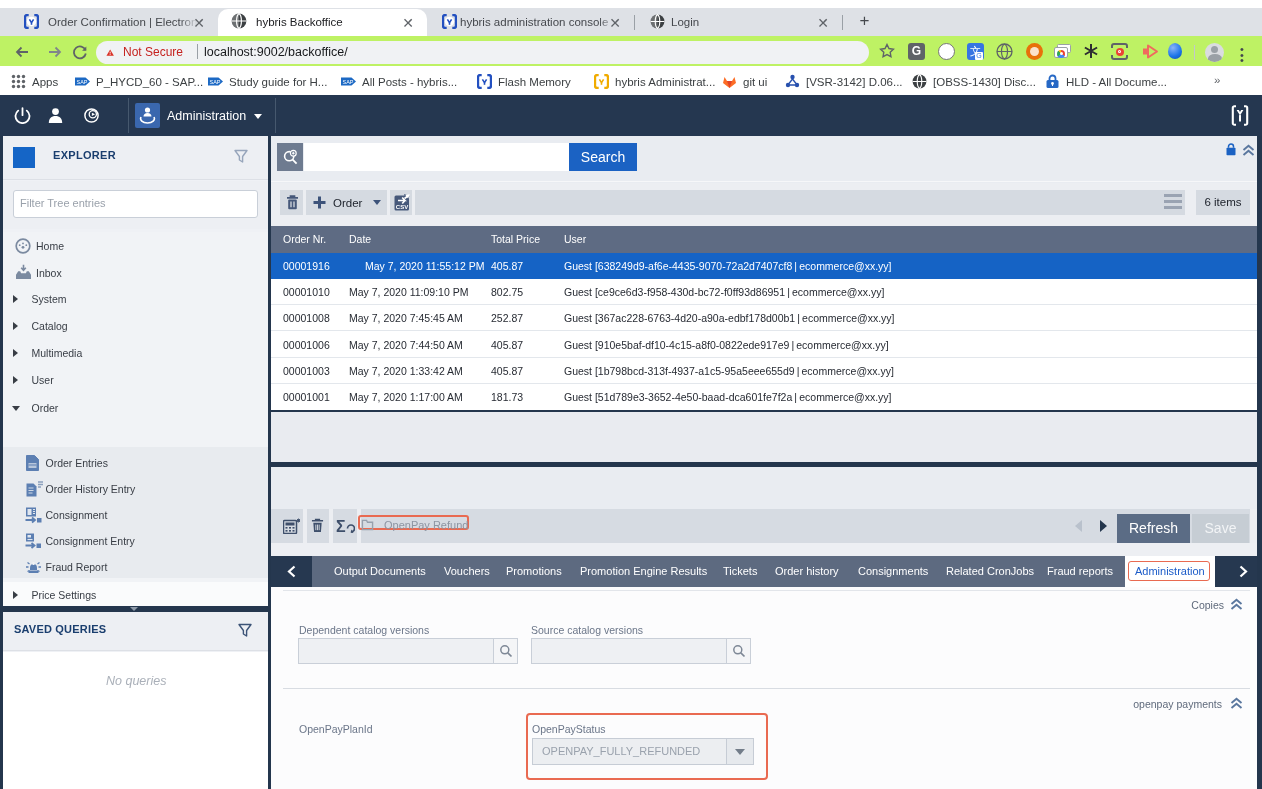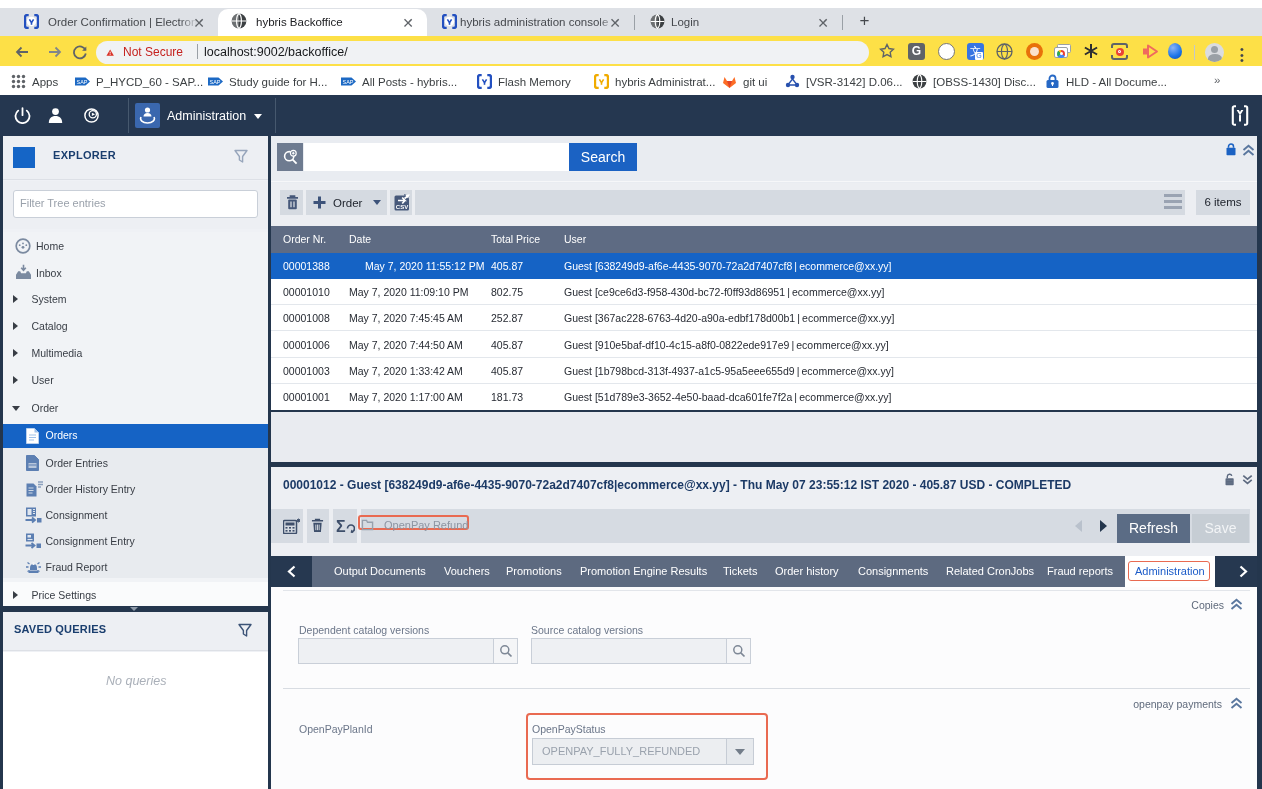--- a/index.html
+++ b/index.html
@@ -9,21 +9,21 @@
 
 
 #tabstrip { left:0; top:0; width:1262px; height:36px; background:#dee1e6; }
 #tabstrip:before { content:""; position:absolute; left:0; top:0; width:1262px; height:8px; background:#fff; }
 .tab { position:absolute; top:9px; height:27px; font-size:12px; color:#45484d; }
 .tab .title { position:absolute; left:26px; top:7px; font-size:11.5px; white-space:nowrap; overflow:hidden; }
 .tab .x { position:absolute; top:6.5px; width:14px; height:14px; color:#5f6368; font-size:14px; line-height:14px; text-align:center; }
 .tab-active { background:#fff; border-radius:10px 10px 0 0; }
 .tabsep { position:absolute; top:14.5px; width:1px; height:15px; background:#9aa0a6; }
 
-#ctoolbar { left:0; top:36px; width:1262px; height:30px; background:#fde047; }
+#ctoolbar { left:0; top:36px; width:1262px; height:30px; background:#bef264; }
 .navic { position:absolute; top:6px; color:#5f6368; }
 #urlbar { position:absolute; left:96px; top:5px; width:773px; height:23px; background:#f0f2f4; border-radius:12px; }
 
 #bookmarks { left:0; top:66px; width:1262px; height:29px; background:#fff; }
 .bk { position:absolute; top:8px; height:14px; font-size:11.5px; color:#3c4043; white-space:nowrap; }
 .bk .ic { display:inline-block; width:15px; height:15px; vertical-align:-3px; margin-right:6px; }
 
 
 #appheader { left:0; top:95px; width:1262px; height:41px; background:#253750; }
 
@@ -299,28 +299,20 @@
           <div class="lbl" style="left:28.5px;">Multimedia</div>
         </div>
       <div class="navrow" style="top:135px;">
           <div class="tri-r" style="left:10px;top:9px;"></div>
           <div class="lbl" style="left:28.5px;">User</div>
         </div>
       <div class="navrow" style="top:163px;">
           <div class="tri-d" style="left:9px;top:11px;"></div>
           <div class="lbl" style="left:28.5px;">Order</div>
         </div>
-      <div class="navrow" style="top:192px;height:24px;background:#1563c5;color:#fff;">
-          <svg class="abs" style="left:23px;top:4px;" width="13" height="16" viewBox="0 0 13 16">
-            <path d="M0.5 0.5 h8 l4 4 v11 h-12 Z" fill="#fff" stroke="#b9d0ee" stroke-width="1"></path>
-            <path d="M8.5 0.5 l4 4 h-4 Z" fill="#9fc1e8"></path>
-            <path d="M3 7 h7 M3 9.5 h7 M3 12 h5" stroke="#9fc1e8" stroke-width="1.2"></path>
-          </svg>
-          <div class="lbl" style="left:42.5px;top:4.5px;">Orders</div>
-        </div>
       <div class="navrow" style="top:218px;">
           <svg class="abs" style="left:23px;top:5px;" width="13" height="16" viewBox="0 0 13 16">
             <path d="M0.5 0.5 h8 l4 4 v11 h-12 Z" fill="#5c7fb2" stroke="#5c7fb2"></path>
             <path d="M2.5 8 h8 v5 h-8 Z" fill="#b7c6db"></path>
             <path d="M2.5 10 h8" stroke="#5c7fb2" stroke-width="1"></path>
           </svg>
           <div class="lbl" style="left:42.5px;">Order Entries</div>
         </div>
       <div class="navrow" style="top:244px;">
           <svg class="abs" style="left:23px;top:5px;" width="17" height="16" viewBox="0 0 17 16">
@@ -434,21 +426,21 @@
     </div>
 
     <div class="abs" style="left:0;top:90px;width:986px;height:27px;background:#5e6b83;">
       <div class="th" style="left:12px;">Order Nr.</div>
       <div class="th" style="left:78px;">Date</div>
       <div class="th" style="left:220px;">Total Price</div>
       <div class="th" style="left:293px;">User</div>
     </div>
     <div id="rows" class="abs" style="left:0;top:117px;width:986px;height:157px;background:#fff;font-size:10.5px;color:#272b33;">
       <div class="abs" style="left:0;top:0;width:986px;height:26px;background:#1563c5;color:#fff;">
-        <div class="td" style="left:12px;">00001388</div>
+        <div class="td" style="left:12px;">00001916</div>
           <div class="td" style="left:78px;padding-left:16px;">May 7, 2020 11:55:12 PM</div>
           <div class="td" style="left:220px;">405.87</div>
           <div class="td" style="left:293px;">Guest [638249d9-af6e-4435-9070-72a2d7407cf8 | ecommerce@xx.yy]</div>
       </div>
       <div class="abs" style="left:0;top:26.2px;width:986px;height:26px;border-bottom:1px solid #e3e7ec;">
         <div class="td" style="left:12px;">00001010</div>
           <div class="td" style="left:78px;">May 7, 2020 11:09:10 PM</div>
           <div class="td" style="left:220px;">802.75</div>
           <div class="td" style="left:293px;">Guest [ce9ce6d3-f958-430d-bc72-f0ff93d86951 | ecommerce@xx.yy]</div>
       </div>
@@ -475,31 +467,20 @@
           <div class="td" style="left:78px;">May 7, 2020 1:17:00 AM</div>
           <div class="td" style="left:220px;">181.73</div>
           <div class="td" style="left:293px;">Guest [51d789e3-3652-4e50-baad-dca601fe7f2a | ecommerce@xx.yy]</div>
       </div>
     </div>
     <div class="abs" style="left:0;top:274px;width:986px;height:2px;background:#24364d;"></div>
 
     <div class="abs" style="left:0;top:276px;width:986px;height:50px;background:#e9ebf0;"></div>
     <div class="abs" style="left:0;top:326px;width:986px;height:5px;background:#24364d;"></div>
 
-    <div class="abs" style="left:0;top:331px;width:986px;height:42px;background:#edeff3;">
-      <div class="abs" style="left:12px;top:11px;font-size:12px;font-weight:bold;color:#1c3a66;">00001012 - Guest [638249d9-af6e-4435-9070-72a2d7407cf8|ecommerce@xx.yy] - Thu May 07 23:55:12 IST 2020 - 405.87 USD - COMPLETED</div>
-      <svg class="abs" style="left:954px;top:6px;" width="10" height="13" viewBox="0 0 10 13">
-          <rect x="0.5" y="5.2" width="8.2" height="7" rx="0.8" fill="#5d6a80"></rect>
-          <path d="M2.3 5.2 V3.6 a2.3 2.3 0 0 1 4.5-.7" fill="none" stroke="#5d6a80" stroke-width="1.4"></path>
-          <path d="M1.5 7.5 h6.2 M1.5 10 h6.2" stroke="#6d7a8e" stroke-width="0.7"></path>
-        </svg>
-      <svg class="abs" style="left:971px;top:7px;" width="11" height="11" viewBox="0 0 13 13">
-          <path d="M1.5 2 L6.5 6.2 L11.5 2 M1.5 7 L6.5 11.2 L11.5 7" fill="none" stroke="#5d6a80" stroke-width="2"></path>
-        </svg>
-    </div>
 
     <div class="abs" style="left:0;top:373px;width:986px;height:34px;background:#d6dbe2;">
       <div class="abs" style="left:32px;top:0;width:4px;height:34px;background:#eceef2;"></div>
       <div class="abs" style="left:58px;top:0;width:4px;height:34px;background:#eceef2;"></div>
       <div class="abs" style="left:86px;top:0;width:4px;height:34px;background:#eceef2;"></div>
       <div class="abs" style="left:979px;top:0;width:7px;height:34px;background:#eceef2;"></div>
       <svg class="abs" style="left:12px;top:9px;" width="17" height="16" viewBox="0 0 17 16">
           <rect x="0.5" y="2.5" width="13" height="13" rx="1" fill="none" stroke="#3e4f6b" stroke-width="1.5"></rect>
           <rect x="2.5" y="4.5" width="9" height="3" fill="#3e4f6b"></rect>
           <g fill="#3e4f6b">

